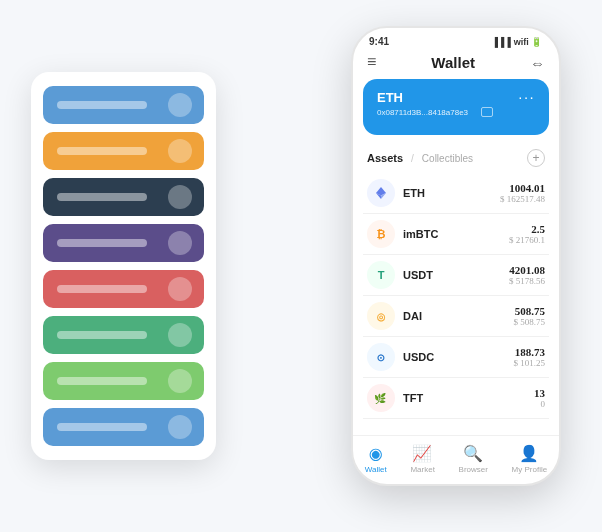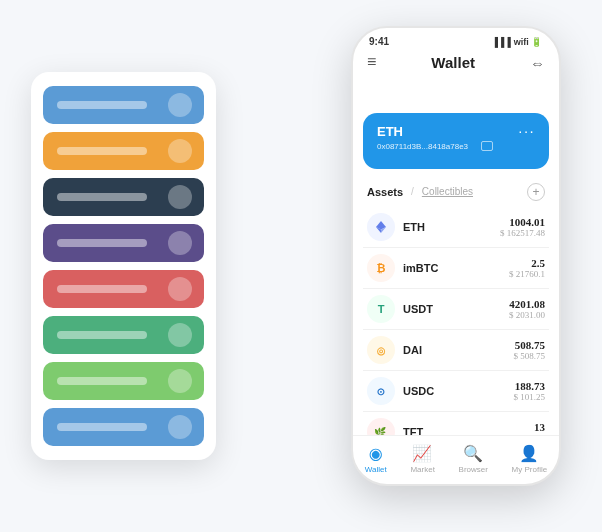--- a/index.html
+++ b/index.html
@@ -188,33 +188,32 @@
     .assets-header {
       display: flex;
       align-items: center;
       justify-content: space-between;
       padding: 4px 14px 6px;
     }
 
     .assets-tabs {
       display: flex;
       gap: 8px;
-      align-items: flex-start;
+      align-items: center;
     }
 
     .assets-tab-active {
       font-size: 11px;
       font-weight: 600;
       color: #222;
     }
 
     .assets-tab-inactive {
       font-size: 10px;
       color: #aaa;
-      text-decoration: underline;
     }
 
     .assets-add {
       width: 18px;
       height: 18px;
       border: 1.5px solid #ccc;
       border-radius: 50%;
       display: flex;
       align-items: center;
       justify-content: center;
@@ -316,21 +315,20 @@
       display: flex;
       flex-direction: column;
       height: 100%;
     }
 
     .phone-content {
       display: flex;
       flex-direction: column;
       flex: 1;
       overflow: hidden;
-      margin-top: 34px;
     }
 
     
     .eth-icon {
       background: #f0f4ff;
       color: #627eea;
     }
     .imbtc-icon {
       background: #fff5f0;
       color: #f7931a;
@@ -464,21 +462,21 @@
             </div>
           </div>
 
           <div class="asset-row">
             <div class="asset-left">
               <div class="asset-icon usdt-icon" style="font-size:11px;font-weight:900;">T</div>
               <span class="asset-name">USDT</span>
             </div>
             <div class="asset-right">
               <div class="asset-amount">4201.08</div>
-              <div class="asset-usd">$ 2031.00</div>
+              <div class="asset-usd">$ 5178.56</div>
             </div>
           </div>
 
           <div class="asset-row">
             <div class="asset-left">
               <div class="asset-icon dai-icon" style="font-size:10px;font-weight:900;">◎</div>
               <span class="asset-name">DAI</span>
             </div>
             <div class="asset-right">
               <div class="asset-amount">508.75</div>

